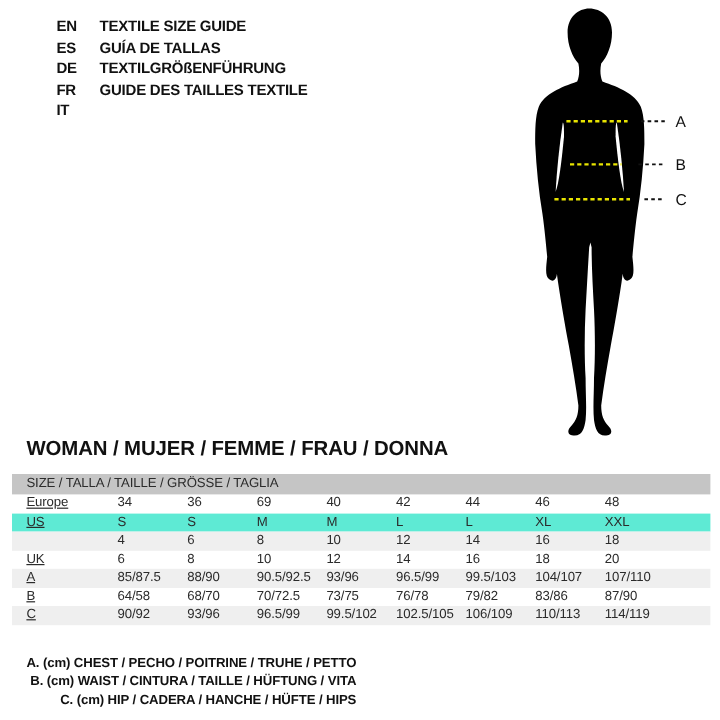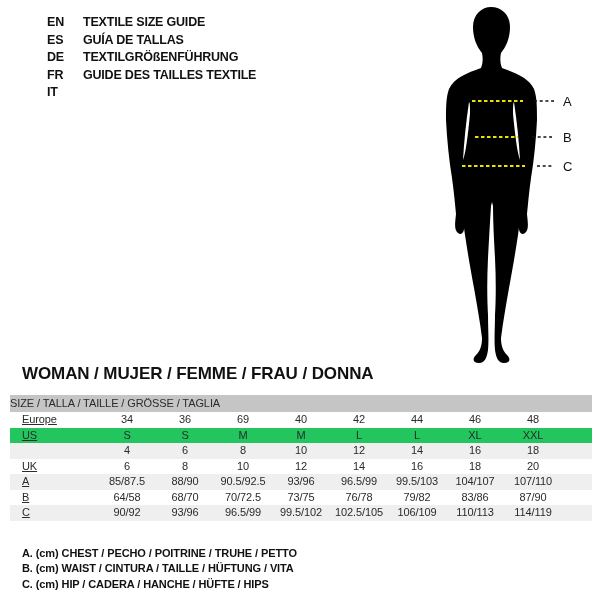--- a/index.html
+++ b/index.html
@@ -12,27 +12,27 @@
   .lang-row{display:flex;height:17.5px;line-height:17.5px;font-weight:700;font-size:12.5px;letter-spacing:-0.2px;}
   .lang-code{width:36px;}
   .lang-title{white-space:nowrap;}
   
   .figure{position:absolute;left:430px;top:0;width:170px;height:370px;}
   .figure text{font-family:"Liberation Sans",sans-serif;font-size:13px;fill:#111;}
   
   .woman-title{position:absolute;left:22px;top:364px;font-weight:700;font-size:17px;letter-spacing:-0.1px;white-space:nowrap;}
   
   .size-table{position:absolute;left:10px;top:395px;width:582px;font-size:11px;letter-spacing:-0.1px;color:#2b2b2b;}
-  .t-header{height:17px;line-height:17px;box-sizing:border-box;}
+  .t-header{height:17px;line-height:17px;padding-left:12px;box-sizing:border-box;}
   .t-row{display:flex;height:15.5px;line-height:15.5px;}
   .t-label{width:76px;padding-left:12px;box-sizing:content-box;text-align:left;text-decoration:underline;}
-  .t-cell{width:58px;text-align:center;}
+  .t-cell{width:58px;text-align:left;}
   .t-spacer{flex:1;}
   
-  .legend{position:absolute;left:22px;top:546px;}
+  .legend{position:absolute;left:22px;top:546px;text-align:right;}
   .legend-item{height:15.4px;line-height:15.4px;font-weight:700;font-size:11px;letter-spacing:-0.1px;white-space:nowrap;}
 </style>
 </head>
 <body>
 
 <div class="page">
 
   <div class="lang-block">
 
   <div class="lang-row">
@@ -100,21 +100,21 @@
       <div class="t-cell">34</div>
         <div class="t-cell">36</div>
         <div class="t-cell">69</div>
         <div class="t-cell">40</div>
         <div class="t-cell">42</div>
         <div class="t-cell">44</div>
         <div class="t-cell">46</div>
         <div class="t-cell">48</div>
         <div class="t-spacer"></div>
     </div>
-      <div class="t-row" style="background: #22c55e;">
+      <div class="t-row" style="background: #5eead4;">
       <div class="t-label">US</div>
       <div class="t-cell">S</div>
         <div class="t-cell">S</div>
         <div class="t-cell">M</div>
         <div class="t-cell">M</div>
         <div class="t-cell">L</div>
         <div class="t-cell">L</div>
         <div class="t-cell">XL</div>
         <div class="t-cell">XXL</div>
         <div class="t-spacer"></div>

